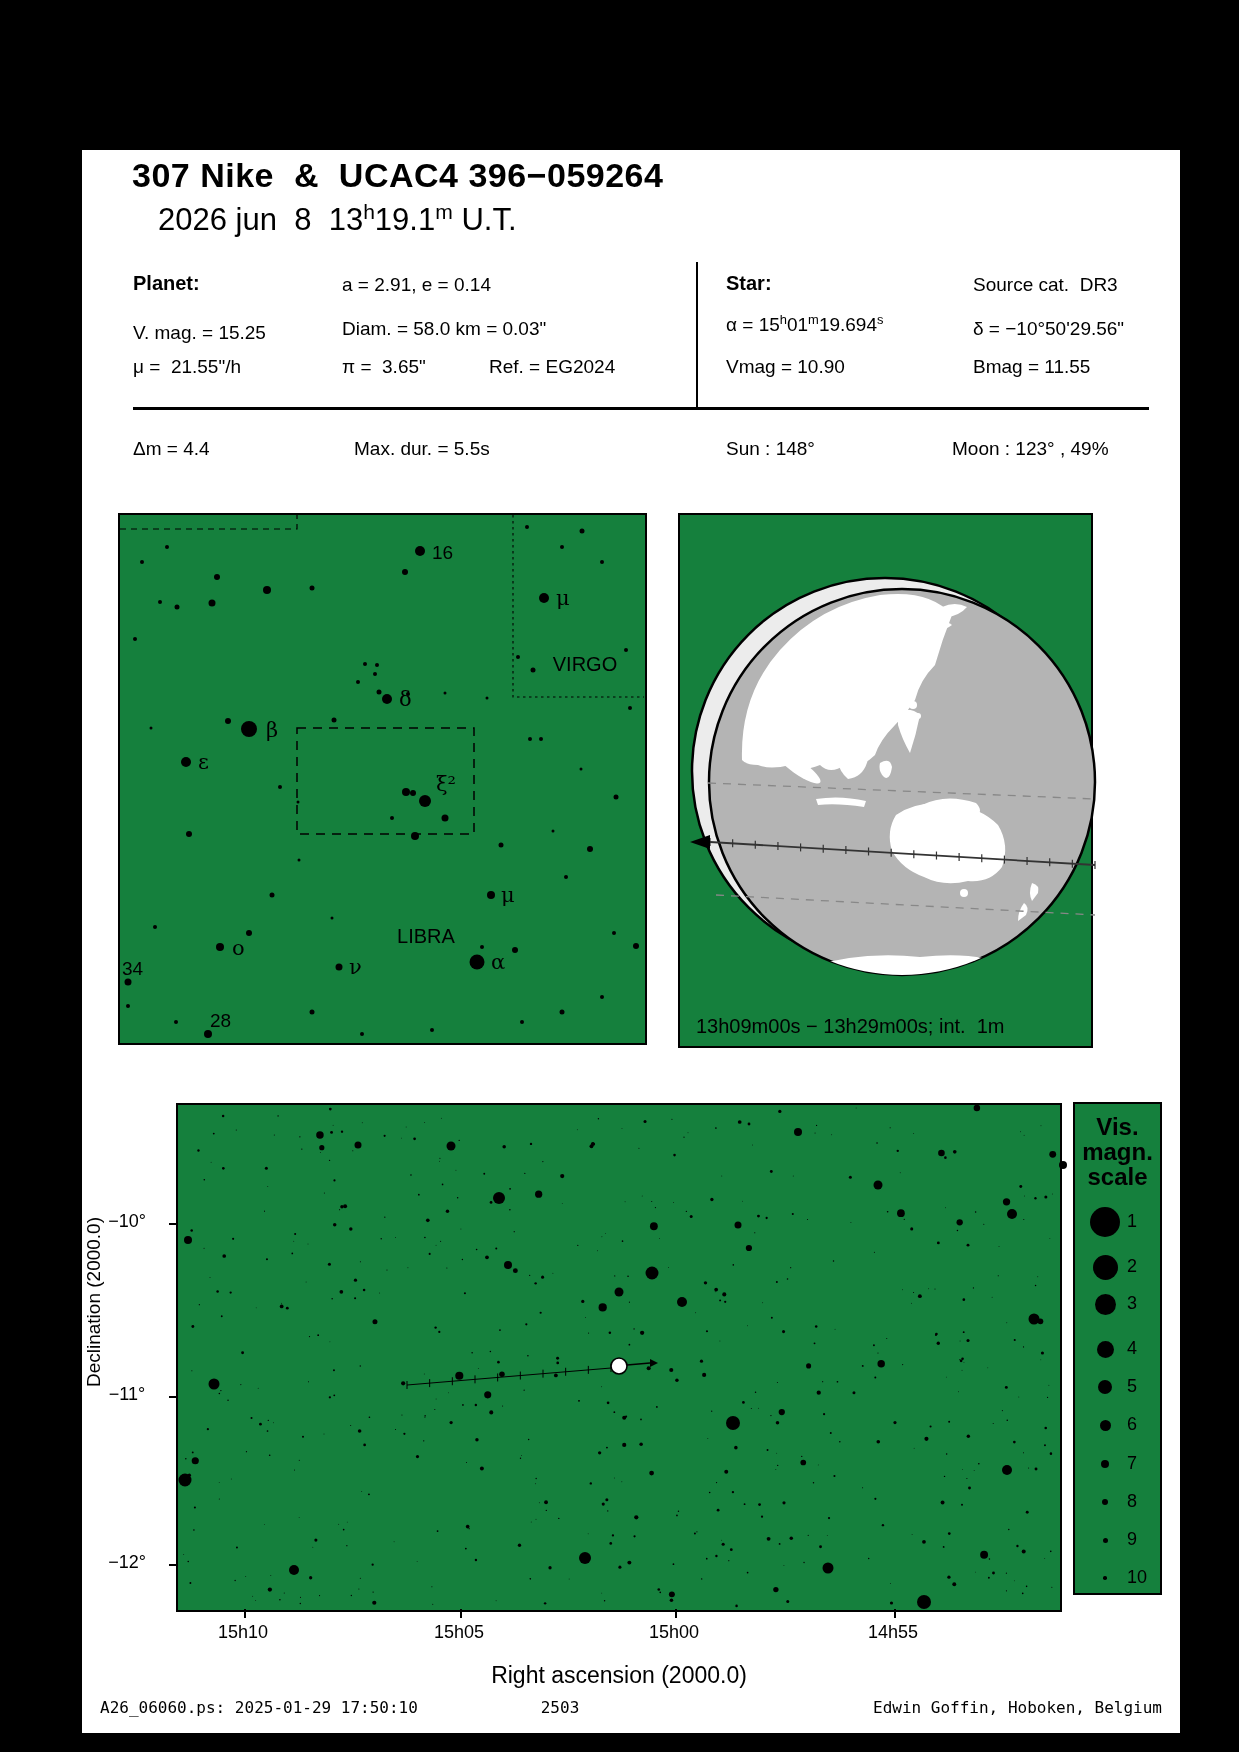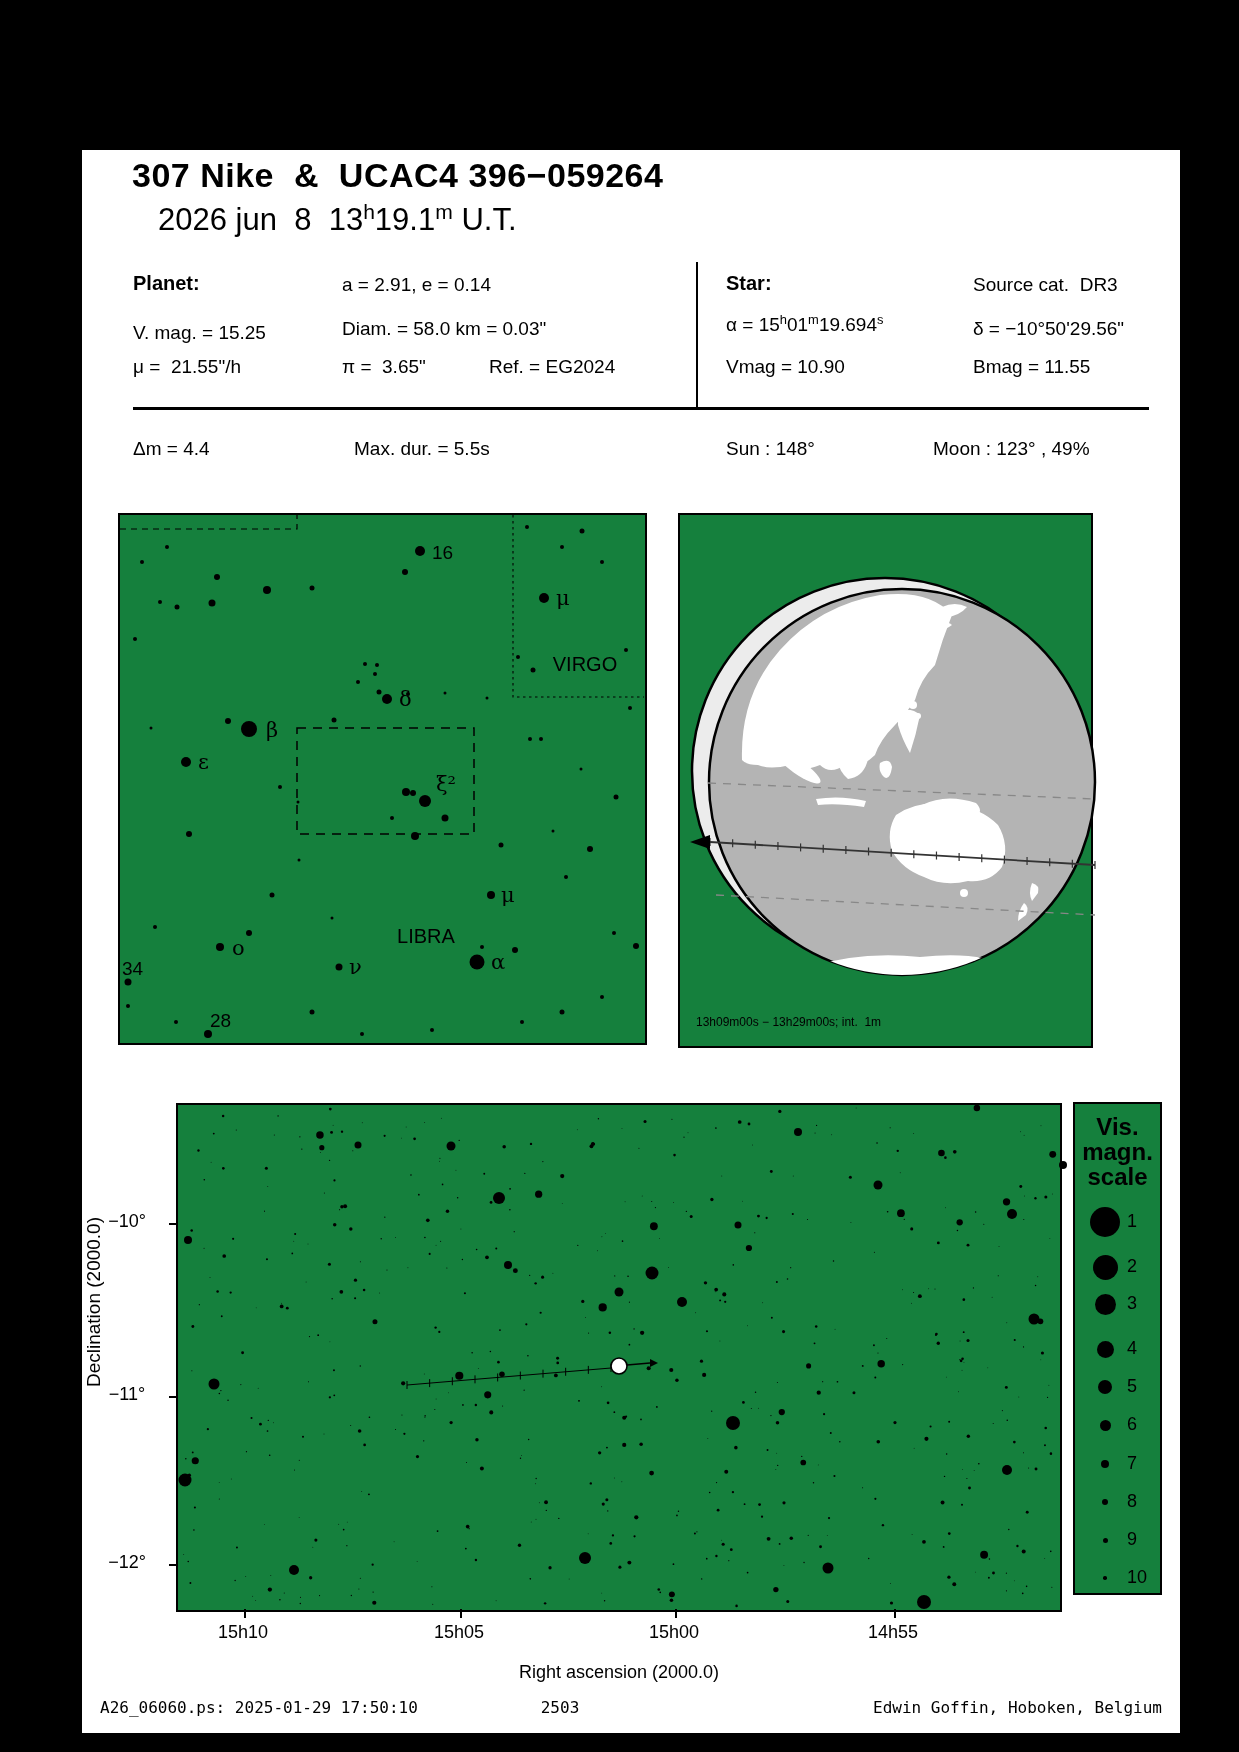--- a/index.html
+++ b/index.html
@@ -12,23 +12,23 @@
   .cell{font-size:19px;white-space:pre;}
   .bold{font-weight:bold;font-size:20px;}
   .vdivider{left:614px;top:112px;width:2px;height:146px;background:#000;}
   .hrule{left:51px;top:257px;width:1016px;height:3px;background:#000;}
   .box{position:absolute;border:2.5px solid #000;background:#15803d;box-sizing:border-box;}
   .finder-box{left:36px;top:363px;width:529px;height:532px;}
   .globe-box{left:596px;top:363px;width:415px;height:535px;}
   .detail-box{left:94px;top:953px;width:886px;height:509px;}
   .legend-box{left:991px;top:952px;width:89px;height:493px;}
   svg{display:block;overflow:visible;}
-  .globe-caption{position:absolute;left:16px;top:500px;font-size:12px;white-space:pre;}
+  .globe-caption{position:absolute;left:16px;top:500px;font-size:20px;white-space:pre;}
   .ylabel{left:-137px;top:1140px;width:300px;height:24px;text-align:center;font-size:19px;transform:rotate(-90deg);}
-  .xlabel{left:337px;top:1512px;width:400px;text-align:center;font-size:18px;}
+  .xlabel{left:337px;top:1512px;width:400px;text-align:center;font-size:23px;}
   .xtick-label{position:absolute;width:90px;text-align:center;font-size:18px;top:1472px;}
   .ytick-label{position:absolute;left:10px;width:70px;text-align:center;font-size:18px;}
   .lg-title{position:absolute;left:0;top:10px;width:100%;text-align:center;font-size:24px;font-weight:bold;line-height:25px;}
   .lg-dot{position:absolute;background:#000;border-radius:50%;}
   .lg-num{position:absolute;left:52px;font-size:18px;}
   .footer{top:1548px;font-size:16px;font-family:"DejaVu Sans Mono","Liberation Mono",monospace;white-space:pre;}
   .f-left{left:18px;}
   .f-center{left:328px;width:300px;text-align:center;}
   .f-right{left:700px;width:380px;text-align:right;}
 </style>
@@ -55,21 +55,21 @@
   <div class="abs cell" style="left:644px;top:164px;"><span>α = 15</span><sup class="u">h</sup><span>01</span><sup class="u">m</sup><span>19.694</span><sup class="u">s</sup></div>
   <div class="abs cell" style="left:891px;top:168px;">δ = −10°50'29.56"</div>
   <div class="abs cell" style="left:644px;top:206px;">Vmag = 10.90</div>
   <div class="abs cell" style="left:891px;top:206px;">Bmag = 11.55</div>
 
   <div class="abs hrule"></div>
 
   <div class="abs cell" style="left:51px;top:288px;">Δm = 4.4</div>
   <div class="abs cell" style="left:272px;top:288px;">Max. dur. = 5.5s</div>
   <div class="abs cell" style="left:644px;top:288px;">Sun : 148°</div>
-  <div class="abs cell" style="left:851px;top:288px;">Moon : 123° , 49%</div>
+  <div class="abs cell" style="left:870px;top:288px;">Moon : 123° , 49%</div>
 
   <div class="box finder-box">
     <svg id="finder-svg" width="524" height="527" viewBox="0 0 524 527">
       <polyline points="0,14 177,14 177,0" fill="none" stroke="#000" stroke-width="1.2" stroke-dasharray="6 5"></polyline>
       <polyline points="393,0 393,182 524,182" fill="none" stroke="#000" stroke-width="1.1" stroke-dasharray="2.5 3.5"></polyline>
       <rect x="177" y="213" width="177" height="106" fill="none" stroke="#000" stroke-width="1.5" stroke-dasharray="9 7"></rect>
       <g id="finder-stars">
           <circle cx="15" cy="124" r="2" fill="#000"></circle>
           <circle cx="97" cy="62" r="3" fill="#000"></circle>
           <circle cx="147" cy="75" r="4" fill="#000"></circle>

